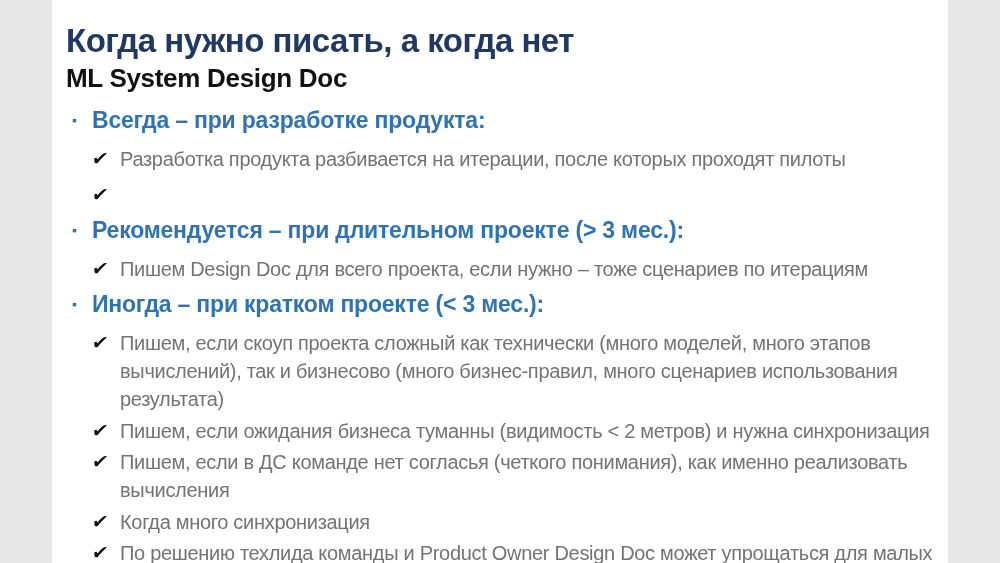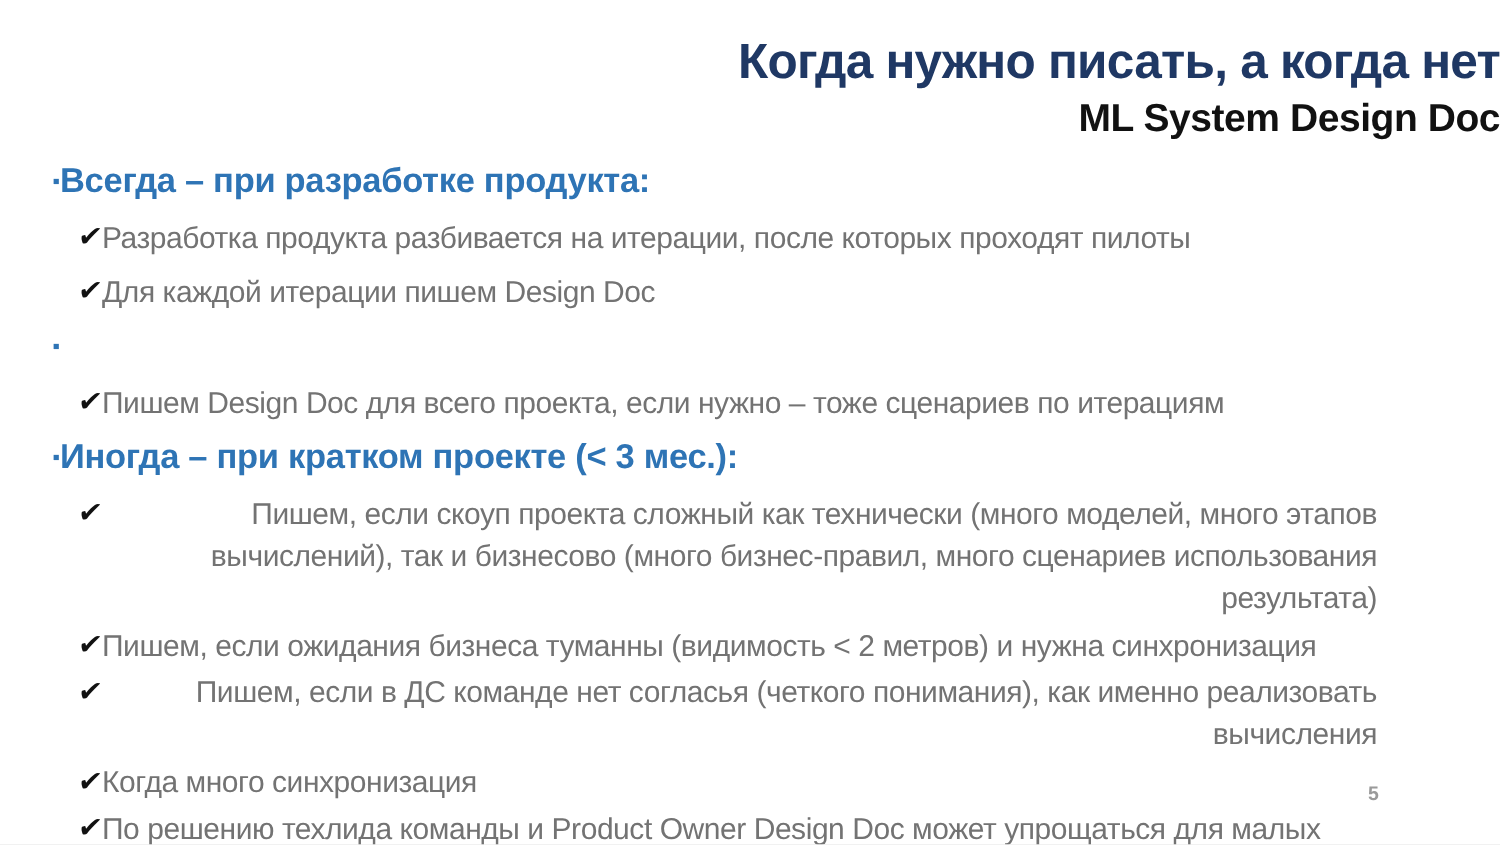--- a/index.html
+++ b/index.html
@@ -1,25 +1,24 @@
 <!DOCTYPE html>
 <html><head>
 <meta charset="utf-8">
 <style>
   html,body { margin:0; padding:0; background:#e8e8e8; }
   .slide {
     position: relative;
-    width: 1000px;
+    width: 896px;
     height: 563px;
     background: #ffffff;
     overflow: hidden;
     font-family: "Liberation Sans", sans-serif;
     color: #111111;
     margin: 0 auto;
-    text-align: right;
   }
   .header { padding: 22px 0 0 14px; }
   .title {
     font-size: 33px;
     font-weight: 700;
     color: #1f3864;
     line-height: 38px;
     letter-spacing: -0.5px;
     white-space: nowrap;
   }
@@ -102,25 +101,25 @@
     <div class="sec-row">
       <span class="sq-bullet">▪</span>
       <span class="sec-heading">Всегда – при разработке продукта:</span>
     </div>
     <div class="chk-row mt13">
       <span class="check-glyph">✔</span>
       <span class="chk-text">Разработка продукта разбивается на итерации, после которых проходят пилоты</span>
     </div>
     <div class="chk-row mt8">
       <span class="check-glyph">✔</span>
-      <span class="chk-text">Для каждой итерации пишем Design Doc</span>
     </div>
 
     <div class="sec-row mt9">
       <span class="sq-bullet">▪</span>
+      <span class="sec-heading">Рекомендуется – при длительном проекте (&gt; 3 мес.):</span>
     </div>
     <div class="chk-row mt13">
       <span class="check-glyph">✔</span>
       <span class="chk-text">Пишем Design Doc для всего проекта, если нужно – тоже сценариев по итерациям</span>
     </div>
 
     <div class="sec-row mt9">
       <span class="sq-bullet">▪</span>
       <span class="sec-heading">Иногда – при кратком проекте (&lt; 3 мес.):</span>
     </div>

